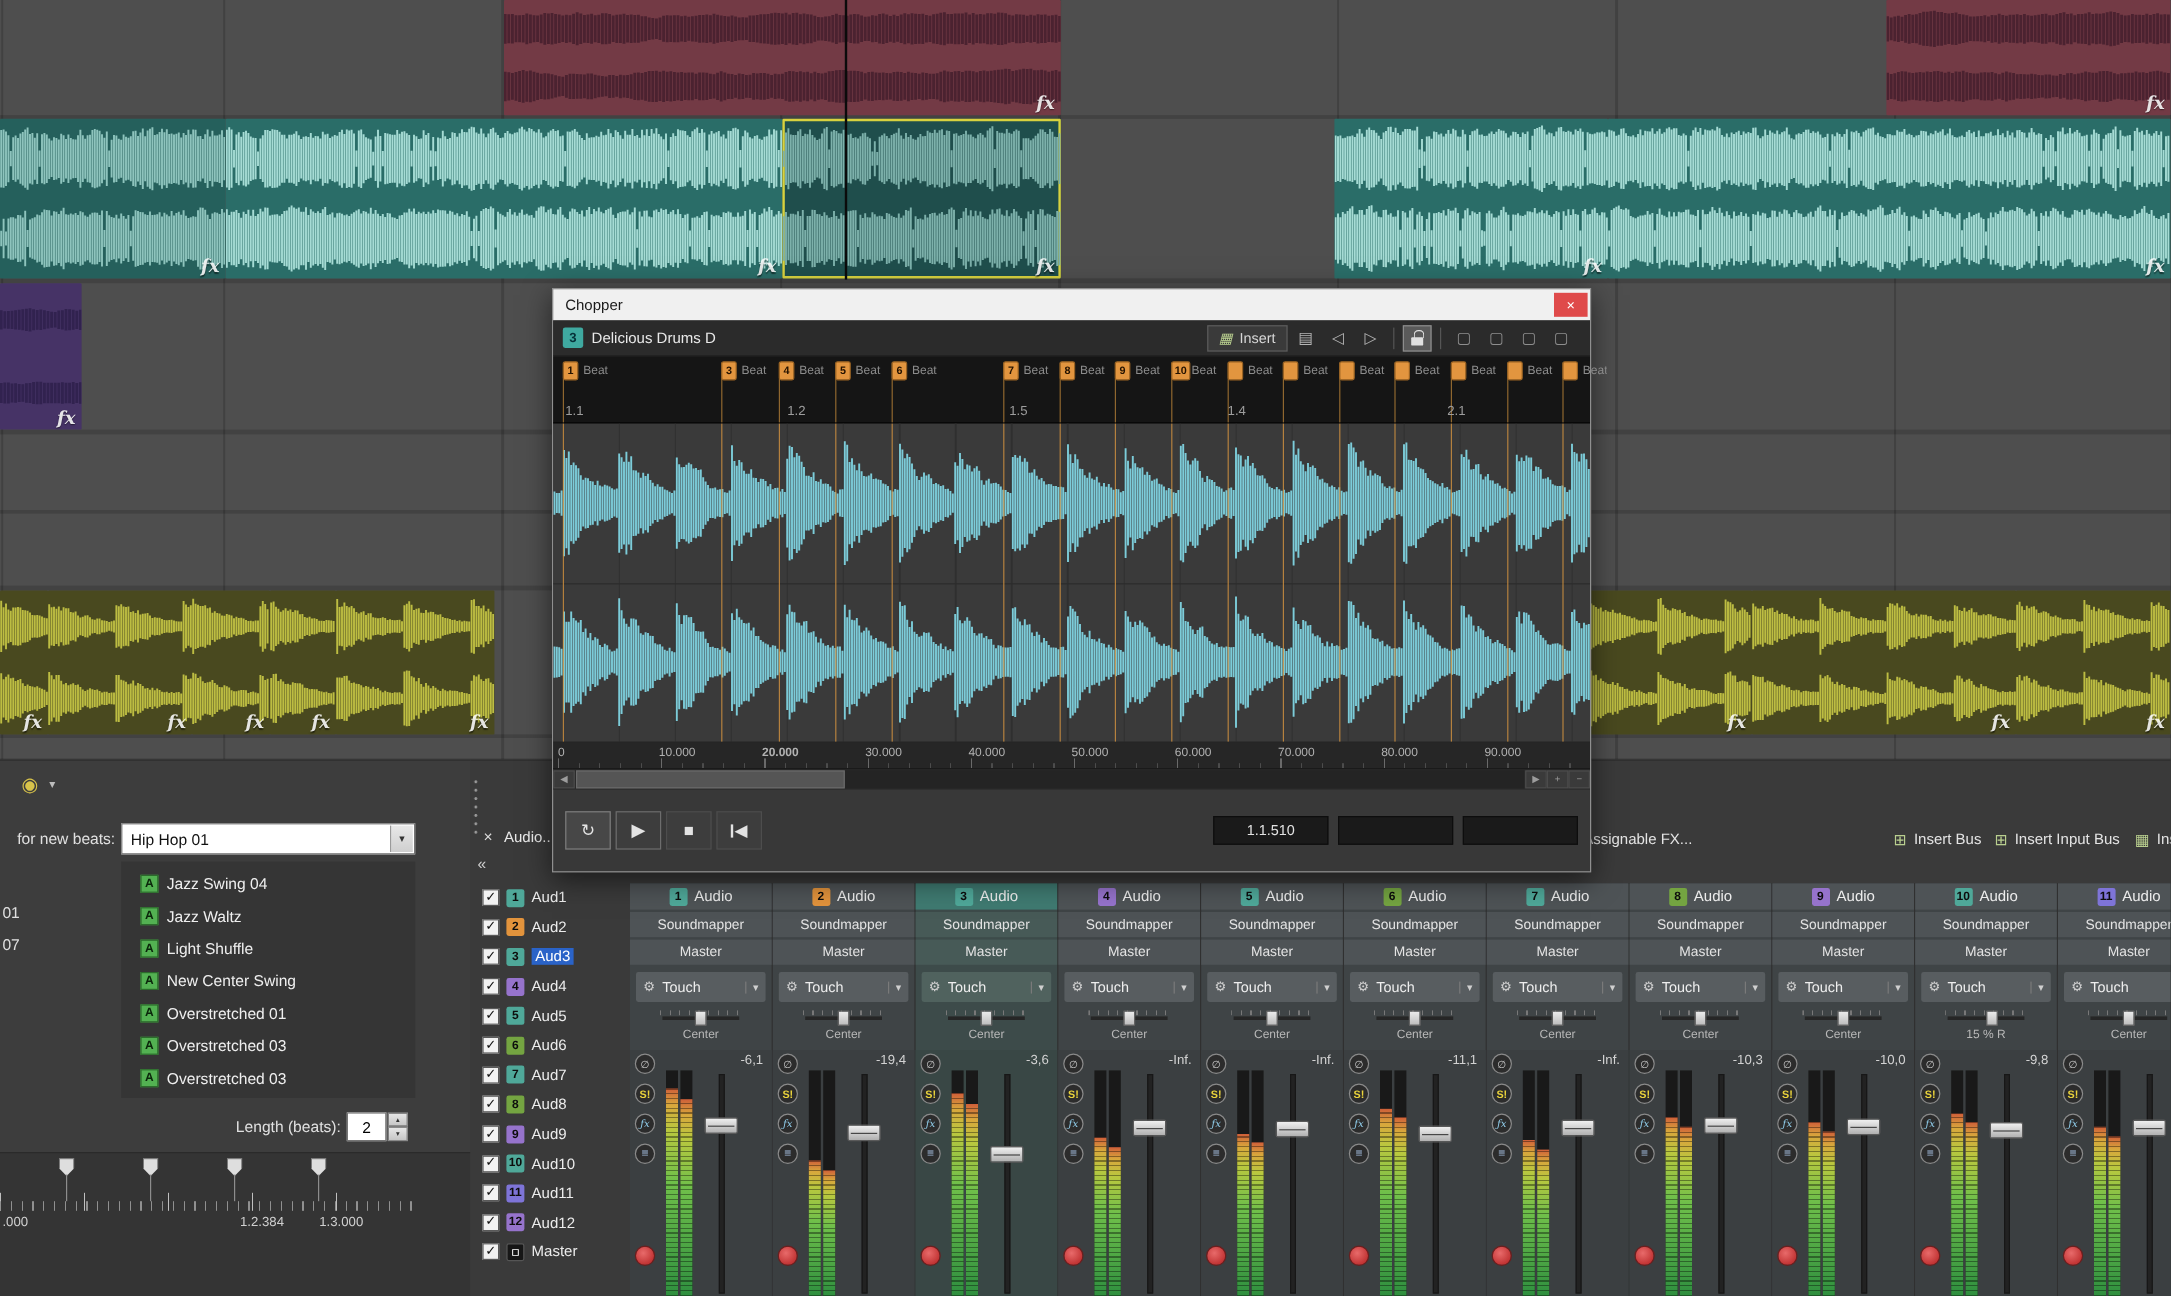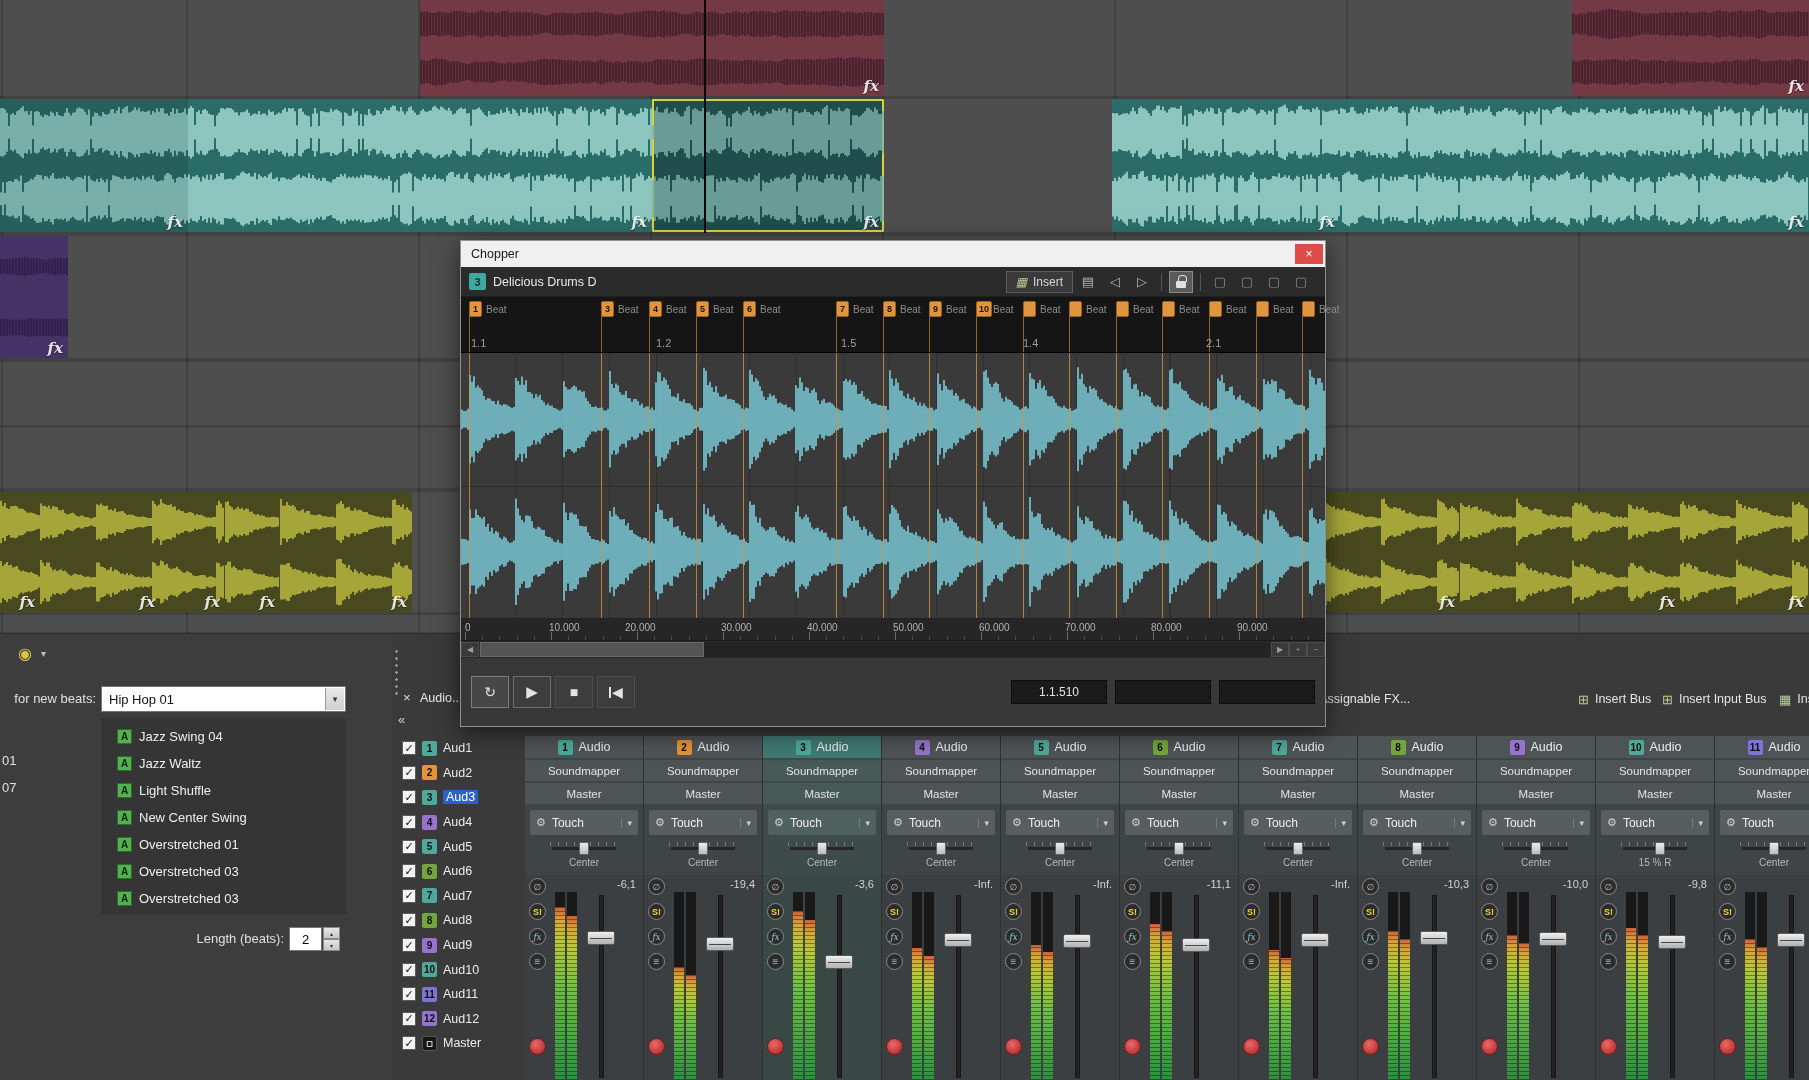--- a/index.html
+++ b/index.html
@@ -341,20 +341,49 @@
         <span class="frag" style="top: 146px;">07</span>
       </div>
     <div class="lenrow">
       <span class="bl-label2">Length (beats):</span>
       <span class="leninput">2</span>
       <span class="spin">
         <i>▴</i>
         <i>▾</i>
       </span>
     </div>
+    <div class="mini">
+      <div>
+
+      <div class="mmk" style="left: 55px;">
+            <i class="mmk-head"></i>
+            <i class="mmk-line"></i>
+          </div>
+          <div class="mmk" style="left: 125px;">
+            <i class="mmk-head"></i>
+            <i class="mmk-line"></i>
+          </div>
+          <div class="mmk" style="left: 195px;">
+            <i class="mmk-head"></i>
+            <i class="mmk-line"></i>
+          </div>
+          <div class="mmk" style="left: 265px;">
+            <i class="mmk-head"></i>
+            <i class="mmk-line"></i>
+          </div>
+        </div>
+      <div class="mticks2"></div>
+      <div class="mticks"></div>
+      <span class="mfrag">.000</span>
+      <div>
+
+      <span class="mlab" style="left: 200px;">1.2.384</span>
+          <span class="mlab" style="left: 266px;">1.3.000</span>
+        </div>
+    </div>
   </div>
 
   <div class="mixer">
     <div class="splitter"></div>
     <span class="mx-close">×</span>
     <span class="mx-title">Audio...</span>
     <span class="mx-collapse">«</span>
     <div>
 
     <div class="ins-btn" style="left: 880px;">
@@ -988,21 +1017,21 @@
           <i class="wave-pole" style="left: 841px;"></i>
         </div>
     </div>
     <div class="ch-times">
       <i class="tmin"></i>
       <i class="tmaj"></i>
       <div class="layer">
 
       <span class="ch-time" style="left: 4px;">0</span>
           <span class="ch-time" style="left: 88px;">10.000</span>
-          <span class="ch-time" style="left: 164px;">20.000</span>
+          <span class="ch-time" style="left: 174px; font-weight: bold;">20.000</span>
           <span class="ch-time" style="left: 260px;">30.000</span>
           <span class="ch-time" style="left: 346px;">40.000</span>
           <span class="ch-time" style="left: 432px;">50.000</span>
           <span class="ch-time" style="left: 518px;">60.000</span>
           <span class="ch-time" style="left: 604px;">70.000</span>
           <span class="ch-time" style="left: 690px;">80.000</span>
           <span class="ch-time" style="left: 776px;">90.000</span>
         </div>
     </div>
     <div class="ch-scroll">

